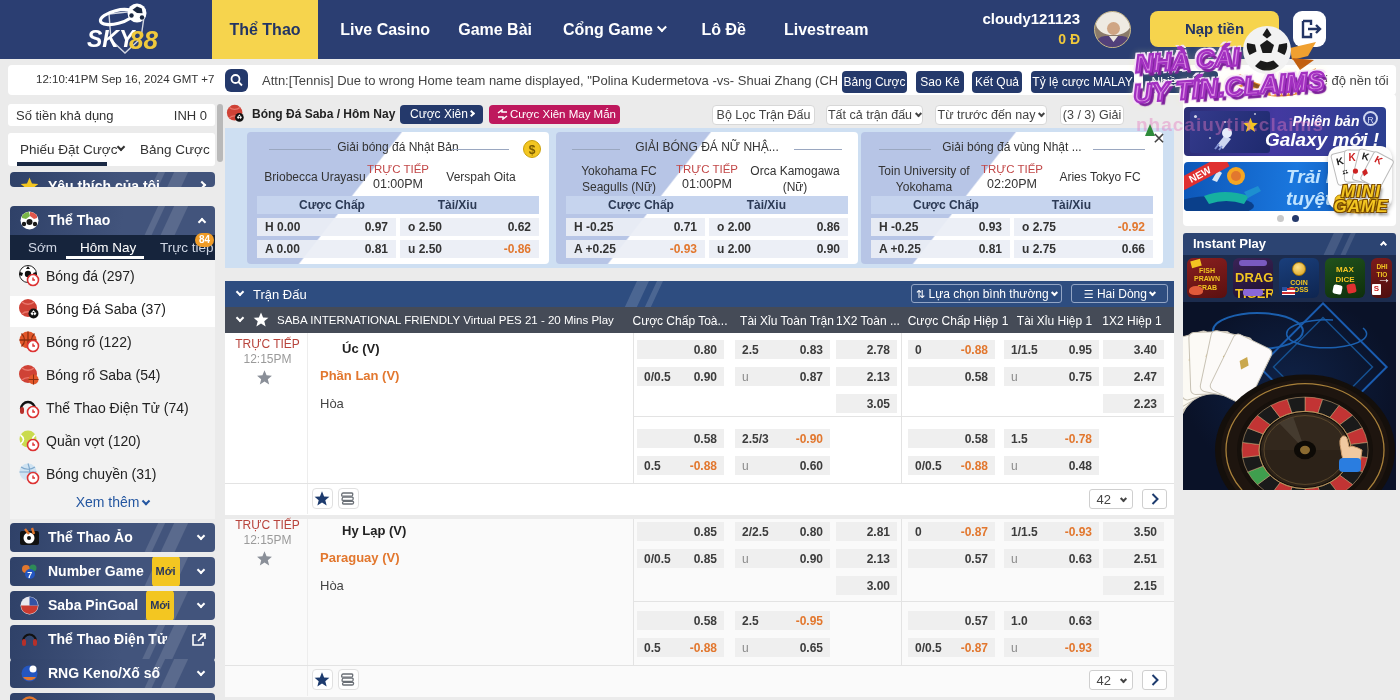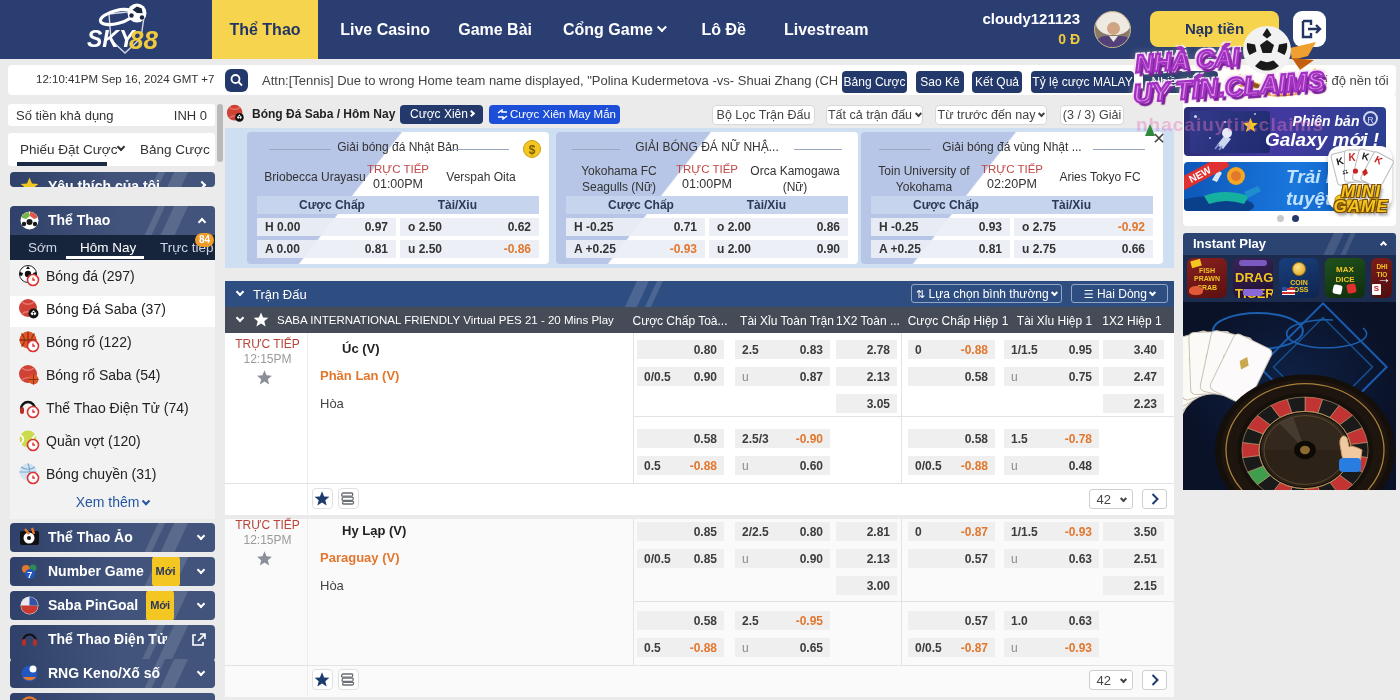--- a/index.html
+++ b/index.html
@@ -298,21 +298,21 @@
     <circle cx="10" cy="10" r="9" fill="#cf4236"></circle>
     <path d="M4 4 c3 3 9 3 12 0 M4 16 c3 -3 9 -3 12 0" stroke="#e8766b" stroke-width="1.4" fill="none"></path>
     <circle cx="15.5" cy="15.5" r="5" fill="#111"></circle>
     <path d="M15.5 12 l1.5 2 h-3z M12.5 15 l2 -1 l1 2 l-1.5 1.5z M18.5 15 l-2 -1 l-1 2 l1.5 1.5z" fill="#fff"></path>
   </svg>
 <div class="abs" style="left:252px;top:107px;font-size:12px;font-weight:bold;color:#222;white-space:nowrap;">Bóng Đá Saba / Hôm Nay</div>
 <div class="abs" style="left:400px;top:105px;width:83px;height:19px;background:#24396b;border-radius:4px;color:#fff;font-size:12px;line-height:19px;">
   <span style="margin-left:10px;">Cược Xiên</span>
   <span class="chev" style="position:absolute;right:9px;top:6px;transform:rotate(-45deg);width:5px;height:5px;"></span>
 </div>
-<div class="abs" style="left:489px;top:105px;width:131px;height:19px;background:#1d4ed8;border-radius:4px;color:#fff;font-size:12px;line-height:19px;">
+<div class="abs" style="left:489px;top:105px;width:131px;height:19px;background:#be185d;border-radius:4px;color:#fff;font-size:12px;line-height:19px;">
   <svg class="abs" style="left:8px;top:4px;" width="11" height="11" viewBox="0 0 11 11">
       <path d="M1 4 l4 -3 v2 h5 M10 7 l-4 3 v-2 h-5" fill="none" stroke="#fff" stroke-width="1.5"></path>
     </svg>
   <span style="margin-left:21px;font-size:11.5px;">Cược Xiên May Mắn</span>
 </div>
 <div class="filtbtn" style="left:712px;width:103px;">Bộ Lọc Trận Đấu<span class="chev fc"></span></div>
 <div class="filtbtn" style="left:826px;width:97px;">Tất cả trận đấu<span class="chev fc"></span></div>
 <div class="filtbtn" style="left:935px;width:112px;">Từ trước đến nay<span class="chev fc"></span></div>
 <div class="filtbtn" style="left:1060px;width:64px;">(3 / 3) Giải</div>
 

